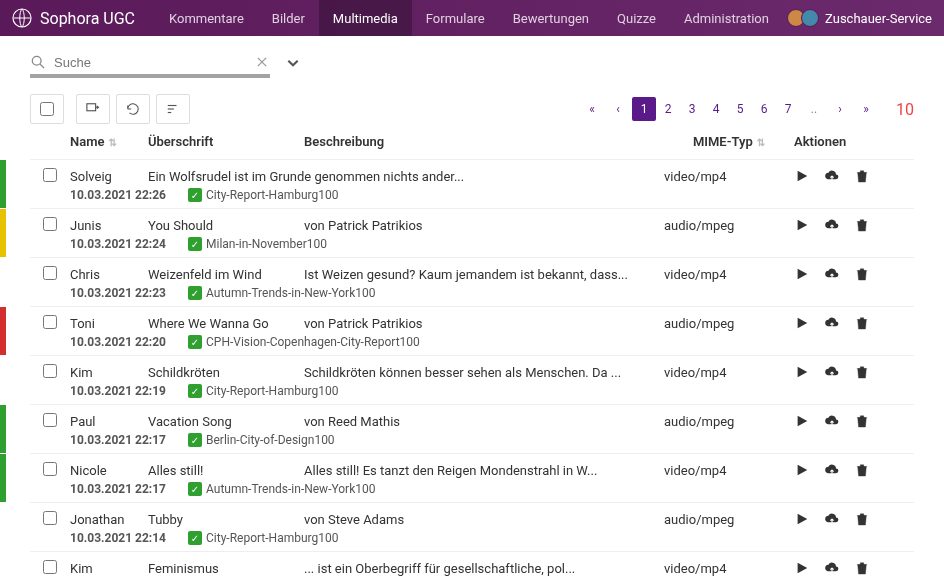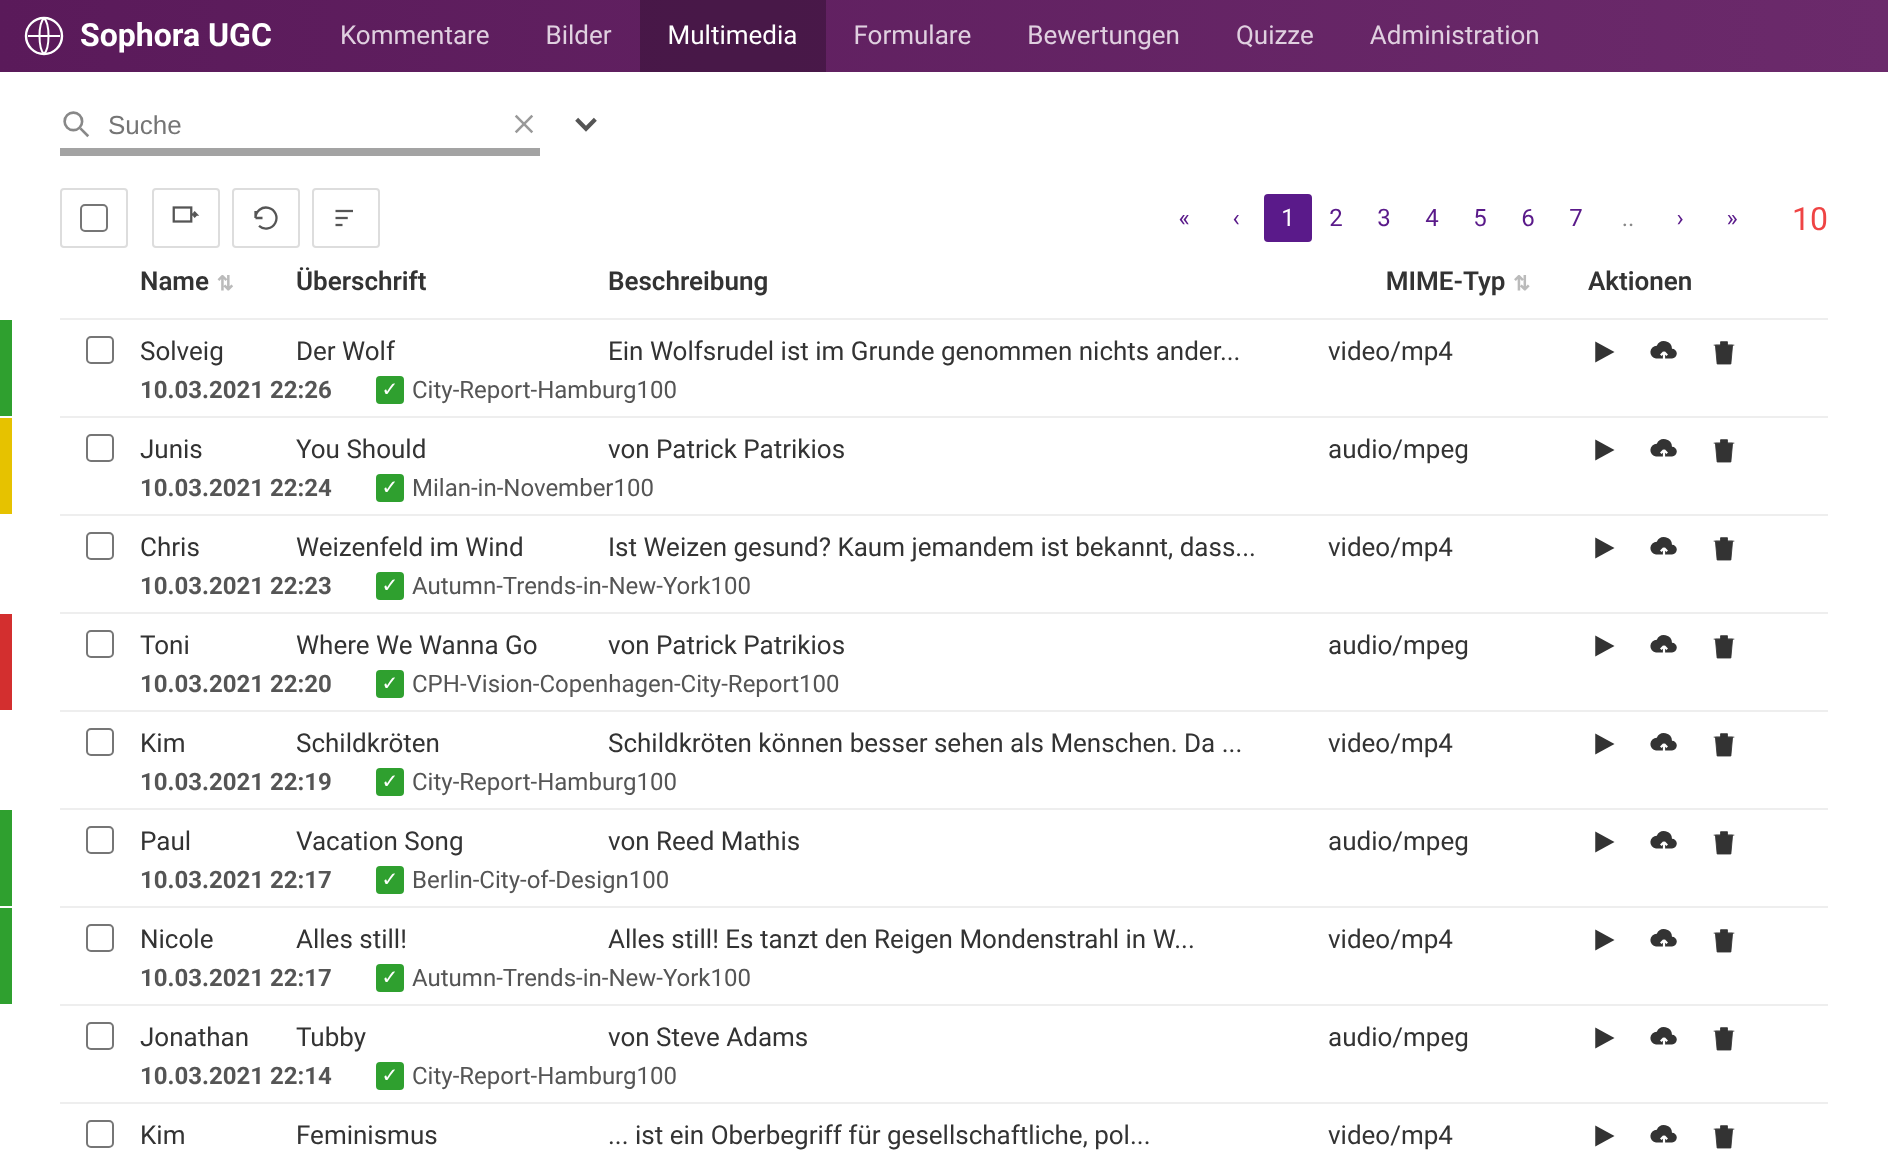--- a/index.html
+++ b/index.html
@@ -1,18 +1,18 @@
 <!DOCTYPE html>
 <html><head>
 <meta charset="utf-8">
 <style>
 * { margin: 0; padding: 0; box-sizing: border-box; }
 body { font-family: -apple-system, BlinkMacSystemFont, "Segoe UI", Roboto, Arial, sans-serif; font-size: 13px; color: #333; background: #fff; }
 .topbar { background: #5a1a5a; background: linear-gradient(to right, #5a1a5a, #6b2a6b); height: 36px; display: flex; align-items: center; padding: 0 12px; color: #fff; }
-.logo { display: flex; align-items: flex-start; gap: 8px; font-size: 16px; font-weight: 700; margin-right: 20px; }
+.logo { display: flex; align-items: flex-end; gap: 8px; font-size: 16px; font-weight: 400; margin-right: 20px; }
 .logo-icon { width: 20px; height: 20px; display: inline-block; }
 .nav { display: flex; align-items: center; height: 100%; }
 .nav-item { height: 100%; display: flex; align-items: center; padding: 0 14px; color: #e0d0e0; font-size: 13px; cursor: pointer; }
 .nav-item.active { background: rgba(0,0,0,0.25); color: #fff; }
 .spacer { flex: 1; }
 .user { display: flex; align-items: center; gap: 6px; font-size: 13px; }
 .avatars { display: flex; }
 .avatar { width: 18px; height: 18px; border-radius: 50%; background: #aaa; margin-left: -4px; border: 1px solid #5a1a5a; }
 .avatar:first-child { margin-left: 0; background: #c84; }
 .avatar:nth-child(2){ background:#48a; }
@@ -80,20 +80,27 @@
   <div class="nav" id="nav">
       <div class="nav-item">Kommentare</div>
       <div class="nav-item">Bilder</div>
       <div class="nav-item active">Multimedia</div>
       <div class="nav-item">Formulare</div>
       <div class="nav-item">Bewertungen</div>
       <div class="nav-item">Quizze</div>
       <div class="nav-item">Administration</div>
     </div>
   <div class="spacer"></div>
+  <div class="user">
+    <span class="avatars">
+      <span class="avatar"></span>
+        <span class="avatar"></span>
+    </span>
+    <span>Zuschauer-Service</span>
+  </div>
 </div>
 
 <div class="searchbar">
   <div class="search-input-wrap">
     <span class="search-icon">
       <svg viewBox="0 0 16 16" width="14" height="14">
           <circle cx="6.5" cy="6.5" r="5" fill="none" stroke="#888" stroke-width="1.5"></circle>
           <line x1="10.5" y1="10.5" x2="15" y2="15" stroke="#888" stroke-width="1.5"></line>
         </svg>
     </span>
@@ -156,21 +163,20 @@
     <div class="col-actions"><span>Aktionen</span></div>
   </div>
   <div id="rows">
       <div class="row">
         <div class="status-bar status-green"></div>
         <div class="row-line1">
           <div class="col-check">
             <input type="checkbox" style="">
           </div>
           <div class="name-cell">Solveig</div>
-          <div class="head-cell">Der Wolf</div>
           <div class="desc-cell">Ein Wolfsrudel ist im Grunde genommen nichts ander...</div>
           <div class="mime-cell">video/mp4</div>
           <div class="actions-cell">
             <span class="act">
               <svg viewBox="0 0 16 16" width="14" height="14">
                 <path d="M3 2l11 6-11 6z" fill="#333"></path>
               </svg>
             </span>
             <span class="act">
               <svg viewBox="0 0 20 16" width="18" height="14">

